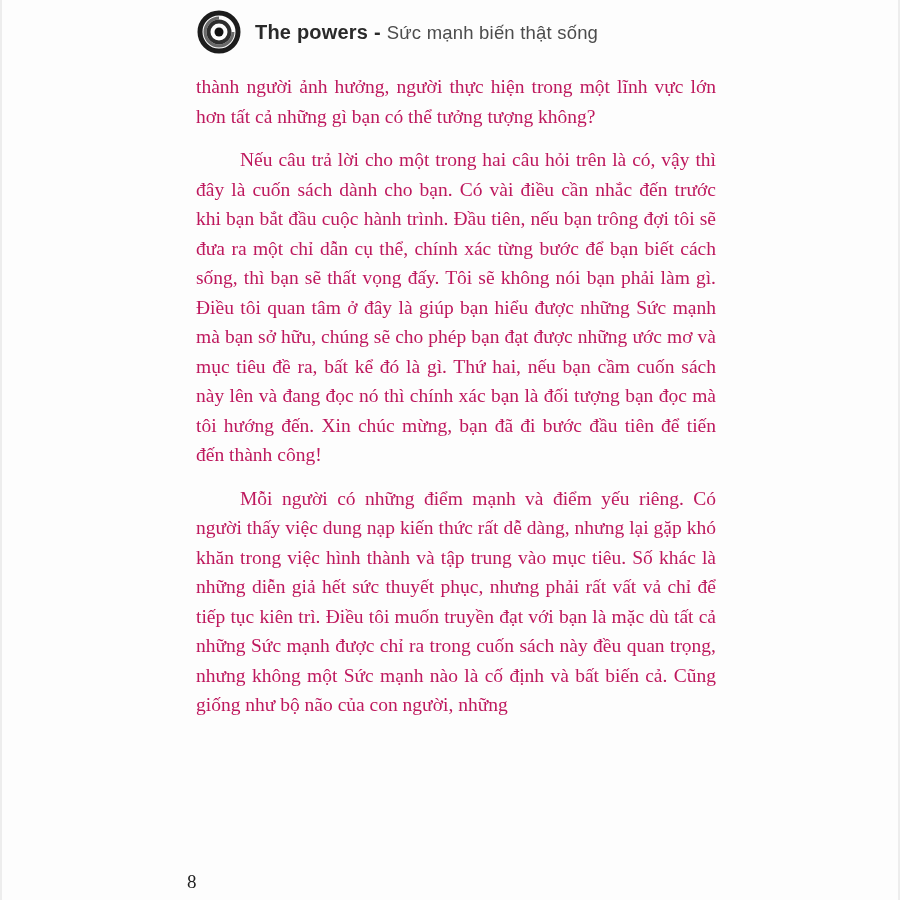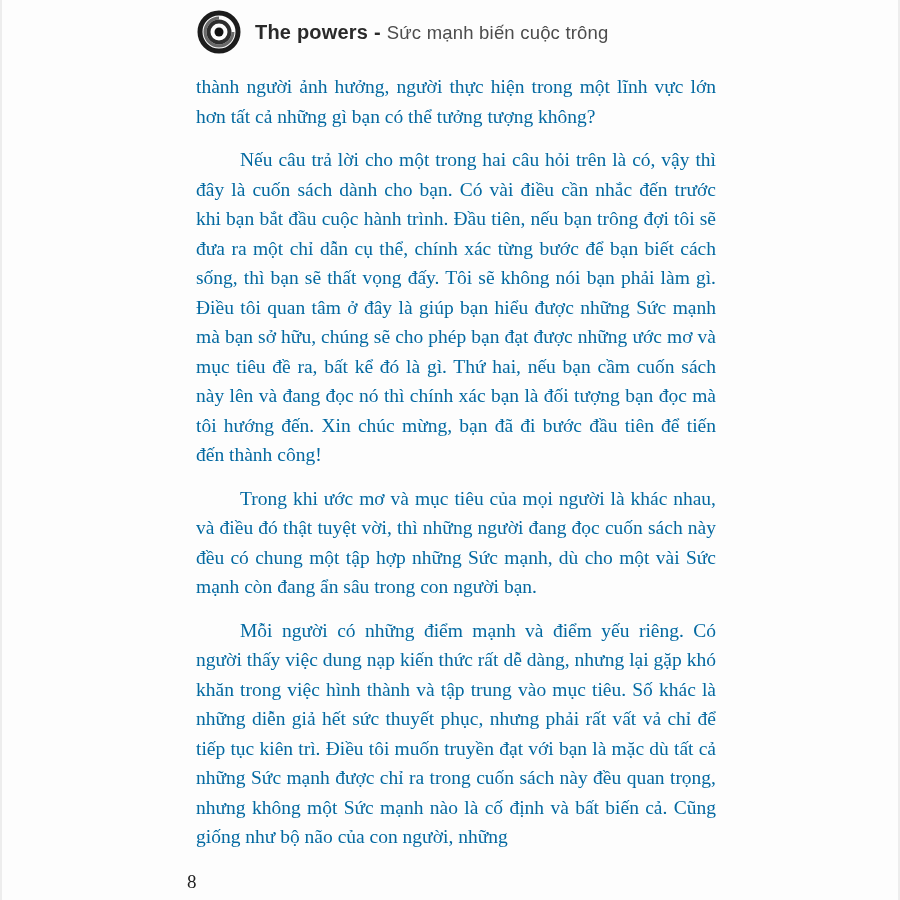--- a/index.html
+++ b/index.html
@@ -44,21 +44,21 @@
     font-weight: 700;
     font-size: 20px;
     color: #2a2a2a;
     margin-right: 6px;
   }
   .body-text {
     margin: 17px 184px 0 196px;
     text-align: justify;
     font-size: 19.5px;
     line-height: 29.5px;
-    color: #0369a1;
+    color: #be185d;
   }
   .para {
     margin: 0 0 14px 0;
     text-indent: 44px;
   }
   .para.no-indent {
     text-indent: 0;
   }
   .page-number {
     position: absolute;
@@ -77,27 +77,26 @@
     <span class="logo">
       <svg width="46" height="46" viewBox="0 0 46 46" aria-hidden="true">
         <circle cx="23" cy="23" r="19" fill="none" stroke="#1c1c1c" stroke-width="5"></circle>
         <path d="M 23 9 A 14 14 0 1 0 37 23" fill="none" stroke="#6a6a6a" stroke-width="3"></path>
         <circle cx="23" cy="23" r="10.5" fill="none" stroke="#2e2e2e" stroke-width="4"></circle>
         <circle cx="23" cy="23" r="4.5" fill="#111111"></circle>
       </svg>
     </span>
     <div class="title-block">
       <div class="title-line">
-        <span class="title-bold">The powers -</span><span class="title-rest">Sức mạnh biến cuộc trông</span>
+        <span class="title-bold">The powers -</span><span class="title-rest">Sức mạnh biến thật sống</span>
       </div>
     </div>
   </header>
 
   <main class="body-text">
     <p class="para no-indent">thành người ảnh hưởng, người thực hiện trong một lĩnh vực lớn hơn tất cả những gì bạn có thể tưởng tượng không?</p>
     <p class="para">Nếu câu trả lời cho một trong hai câu hỏi trên là có, vậy thì đây là cuốn sách dành cho bạn. Có vài điều cần nhắc đến trước khi bạn bắt đầu cuộc hành trình. Đầu tiên, nếu bạn trông đợi tôi sẽ đưa ra một chỉ dẫn cụ thể, chính xác từng bước để bạn biết cách sống, thì bạn sẽ thất vọng đấy. Tôi sẽ không nói bạn phải làm gì. Điều tôi quan tâm ở đây là giúp bạn hiểu được những Sức mạnh mà bạn sở hữu, chúng sẽ cho phép bạn đạt được những ước mơ và mục tiêu đề ra, bất kể đó là gì. Thứ hai, nếu bạn cầm cuốn sách này lên và đang đọc nó thì chính xác bạn là đối tượng bạn đọc mà tôi hướng đến. Xin chúc mừng, bạn đã đi bước đầu tiên để tiến đến thành công!</p>
-    <p class="para">Trong khi ước mơ và mục tiêu của mọi người là khác nhau, và điều đó thật tuyệt vời, thì những người đang đọc cuốn sách này đều có chung một tập hợp những Sức mạnh, dù cho một vài Sức mạnh còn đang ẩn sâu trong con người bạn.</p>
     <p class="para">Mỗi người có những điểm mạnh và điểm yếu riêng. Có người thấy việc dung nạp kiến thức rất dễ dàng, nhưng lại gặp khó khăn trong việc hình thành và tập trung vào mục tiêu. Số khác là những diễn giả hết sức thuyết phục, nhưng phải rất vất vả chỉ để tiếp tục kiên trì. Điều tôi muốn truyền đạt với bạn là mặc dù tất cả những Sức mạnh được chỉ ra trong cuốn sách này đều quan trọng, nhưng không một Sức mạnh nào là cố định và bất biến cả. Cũng giống như bộ não của con người, những</p>
   </main>
 
   <div class="page-number">8</div>
 
 </div>
 
 </body></html>

